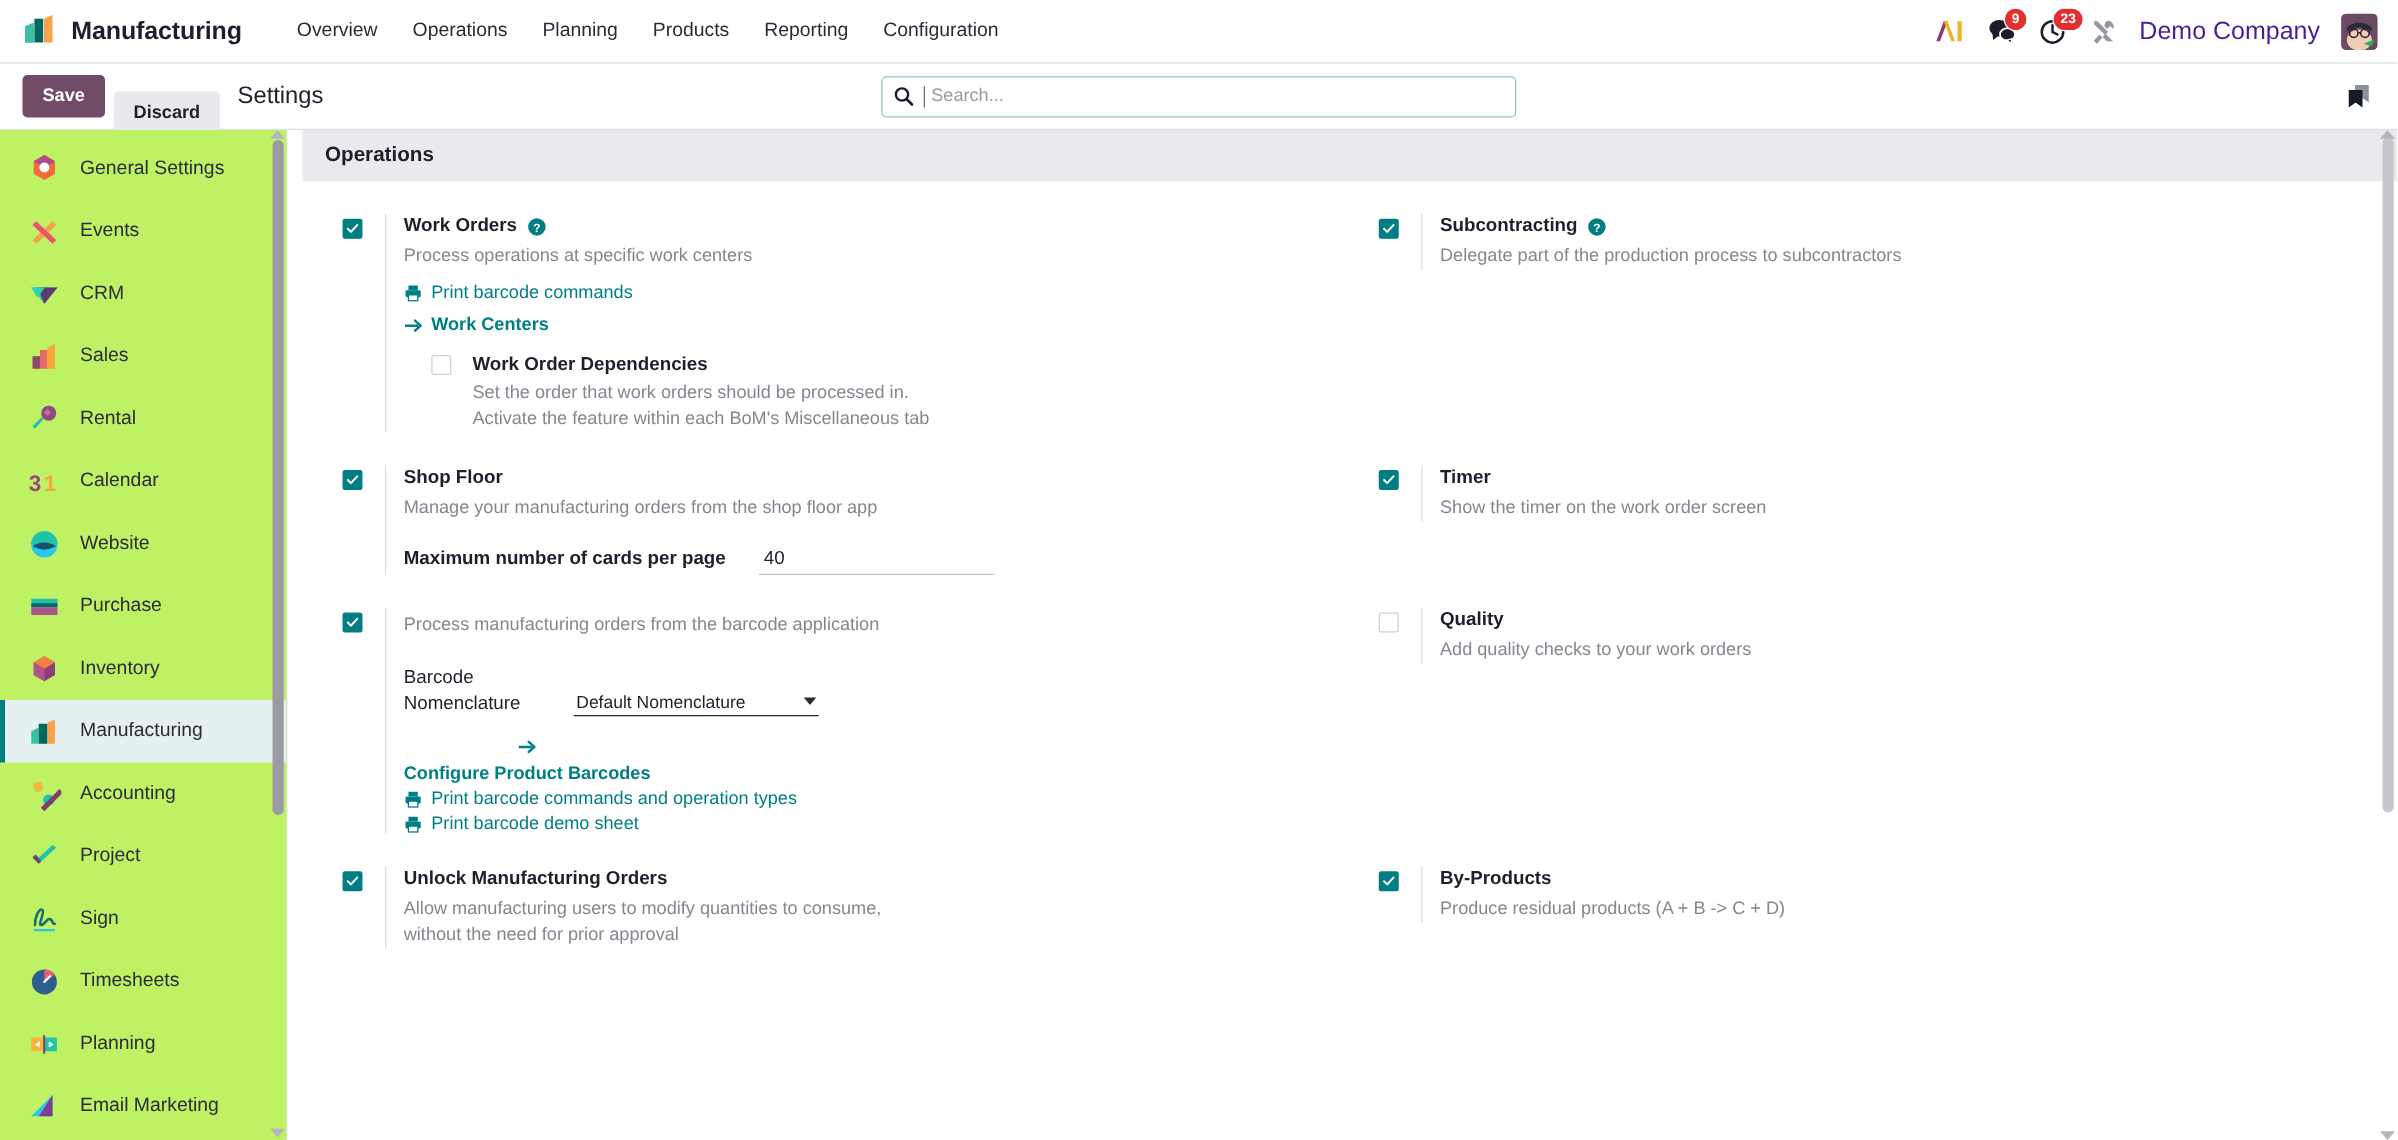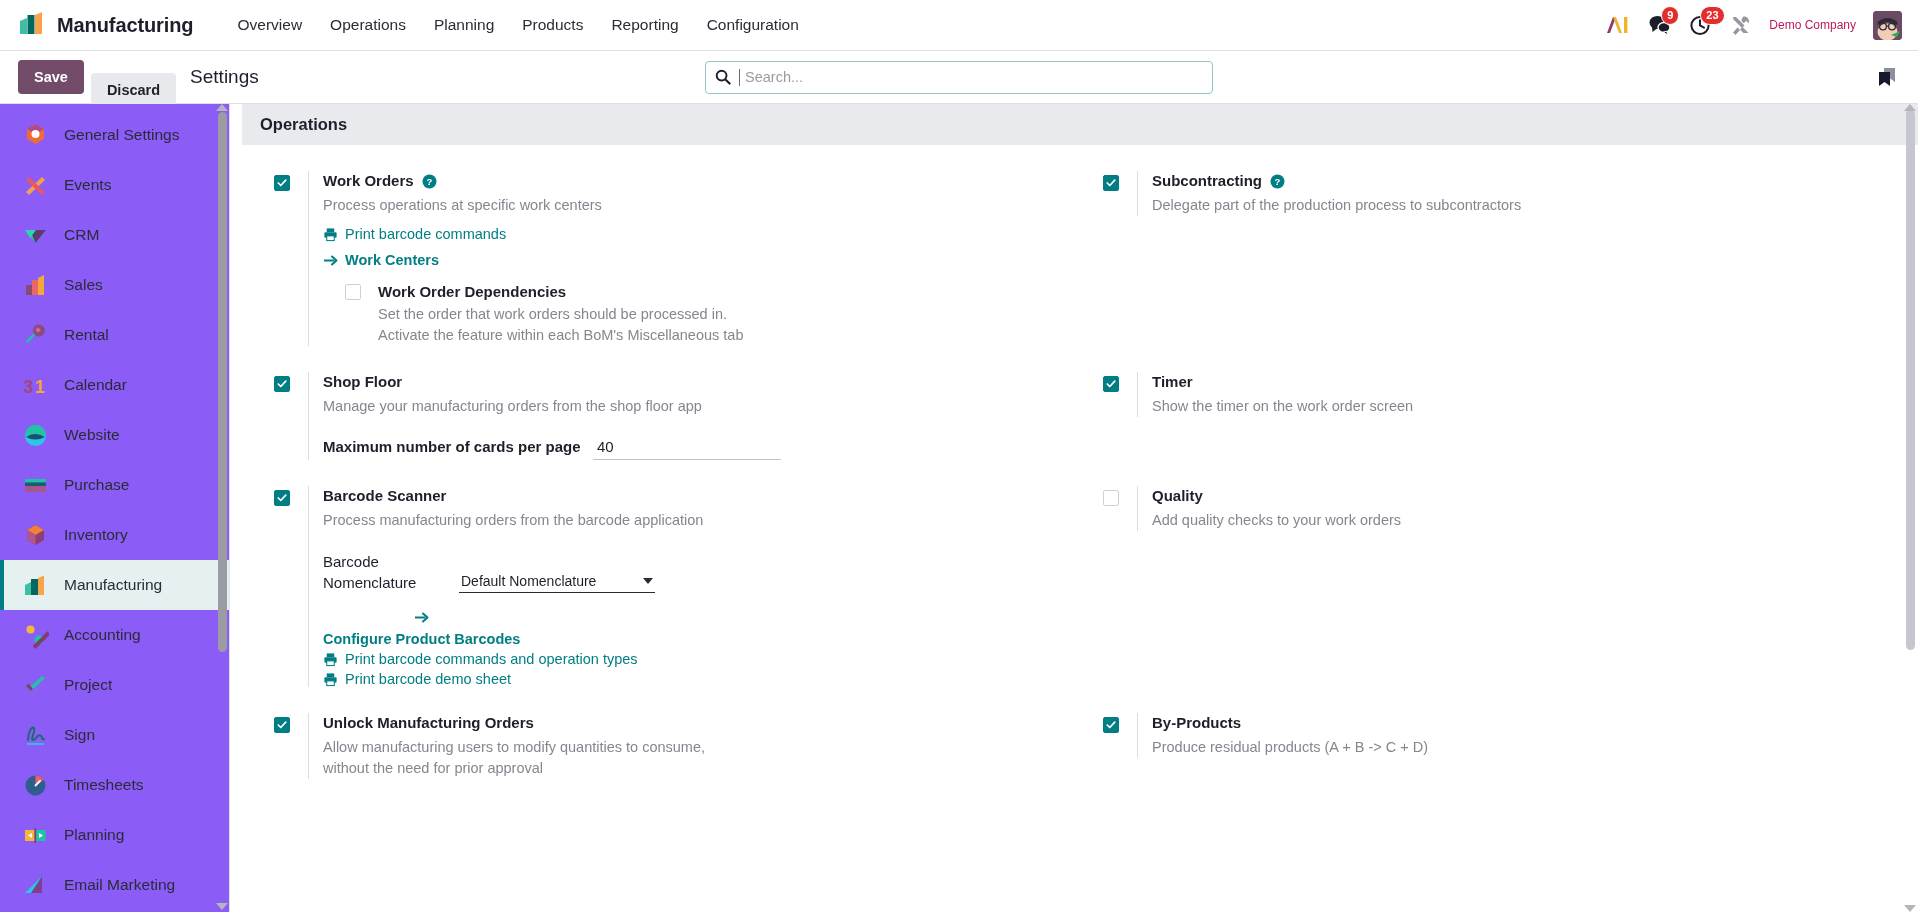--- a/index.html
+++ b/index.html
@@ -63,22 +63,22 @@
     font-weight: 700;
     line-height: 1;
     border-radius: 10px;
     padding: 3px 5px 3px 5px;
     min-width: 18px;
     text-align: center;
     border: 1.5px solid #fff;
   }
   .badge.wide { left: 11px; }
   .company-name {
-    font-size: 12px;
-    color: #be185d;
+    font-size: 20px;
+    color: #4c1d95;
     white-space: nowrap;
     cursor: pointer;
   }
   .avatar {
     width: 29px; height: 29px;
     border-radius: 4px;
     overflow: hidden;
     cursor: pointer;
     background: #6d4a64;
     position: relative;
@@ -140,21 +140,21 @@
   #body-wrap {
     display: flex;
     height: calc(912px - 51px - 53px);
     background: #fff;
   }
 
   
   #sidebar {
     width: 230px;
     min-width: 230px;
-    background: #8b5cf6;
+    background: #bef264;
     border-right: 1px solid #dfe0e4;
     overflow: hidden;
     position: relative;
     padding-top: 6px;
   }
   .side-item {
     display: flex;
     align-items: center;
     gap: 15px;
     height: 50px;
@@ -285,21 +285,21 @@
   }
   .sub-setting .chk { margin-top: 2px; margin-right: 17px; }
   .sub-body { flex: 1; }
   .sub-title { font-size: 15px; font-weight: 700; color: #1f1f2b; line-height: 19px;}
   .sub-desc { font-size: 14.5px; color: #85868f; line-height: 21px; margin-top: 3px;}
 
   .field-row {
     display: flex;
     align-items: baseline;
     margin-top: 20px;
-    gap: 0;
+    gap: 14px;
   }
   .field-label {
     font-size: 15px;
     font-weight: 700;
     color: #1f1f2b;
     width: 270px;
     flex: 0 0 270px;
   }
   .field-input-line {
     border-bottom: 1px solid #c3c4cb;
@@ -749,23 +749,20 @@
           </div>
         </div>
 
         <div class="setting-block">
           <span class="chk on">
             <svg class="tick" viewBox="0 0 12 12">
                 <path d="M1.5 6 L4.5 9 L10.5 2.5" fill="none" stroke="#fff" stroke-width="2" stroke-linecap="round" stroke-linejoin="round"></path>
               </svg>
           </span>
           <div class="setting-body">
-            <div class="setting-title">
-              <span>Barcode Scanner</span>
-            </div>
             <div class="setting-desc">Process manufacturing orders from the barcode application</div>
 
             <div class="field-row-select">
               <span class="field-label-two">
                 <span>Barcode</span><br>
                 <span>Nomenclature</span>
               </span>
               <span class="select-wrap">
                 <span class="select-value">Default Nomenclature</span>
                 <span class="caret"></span>

